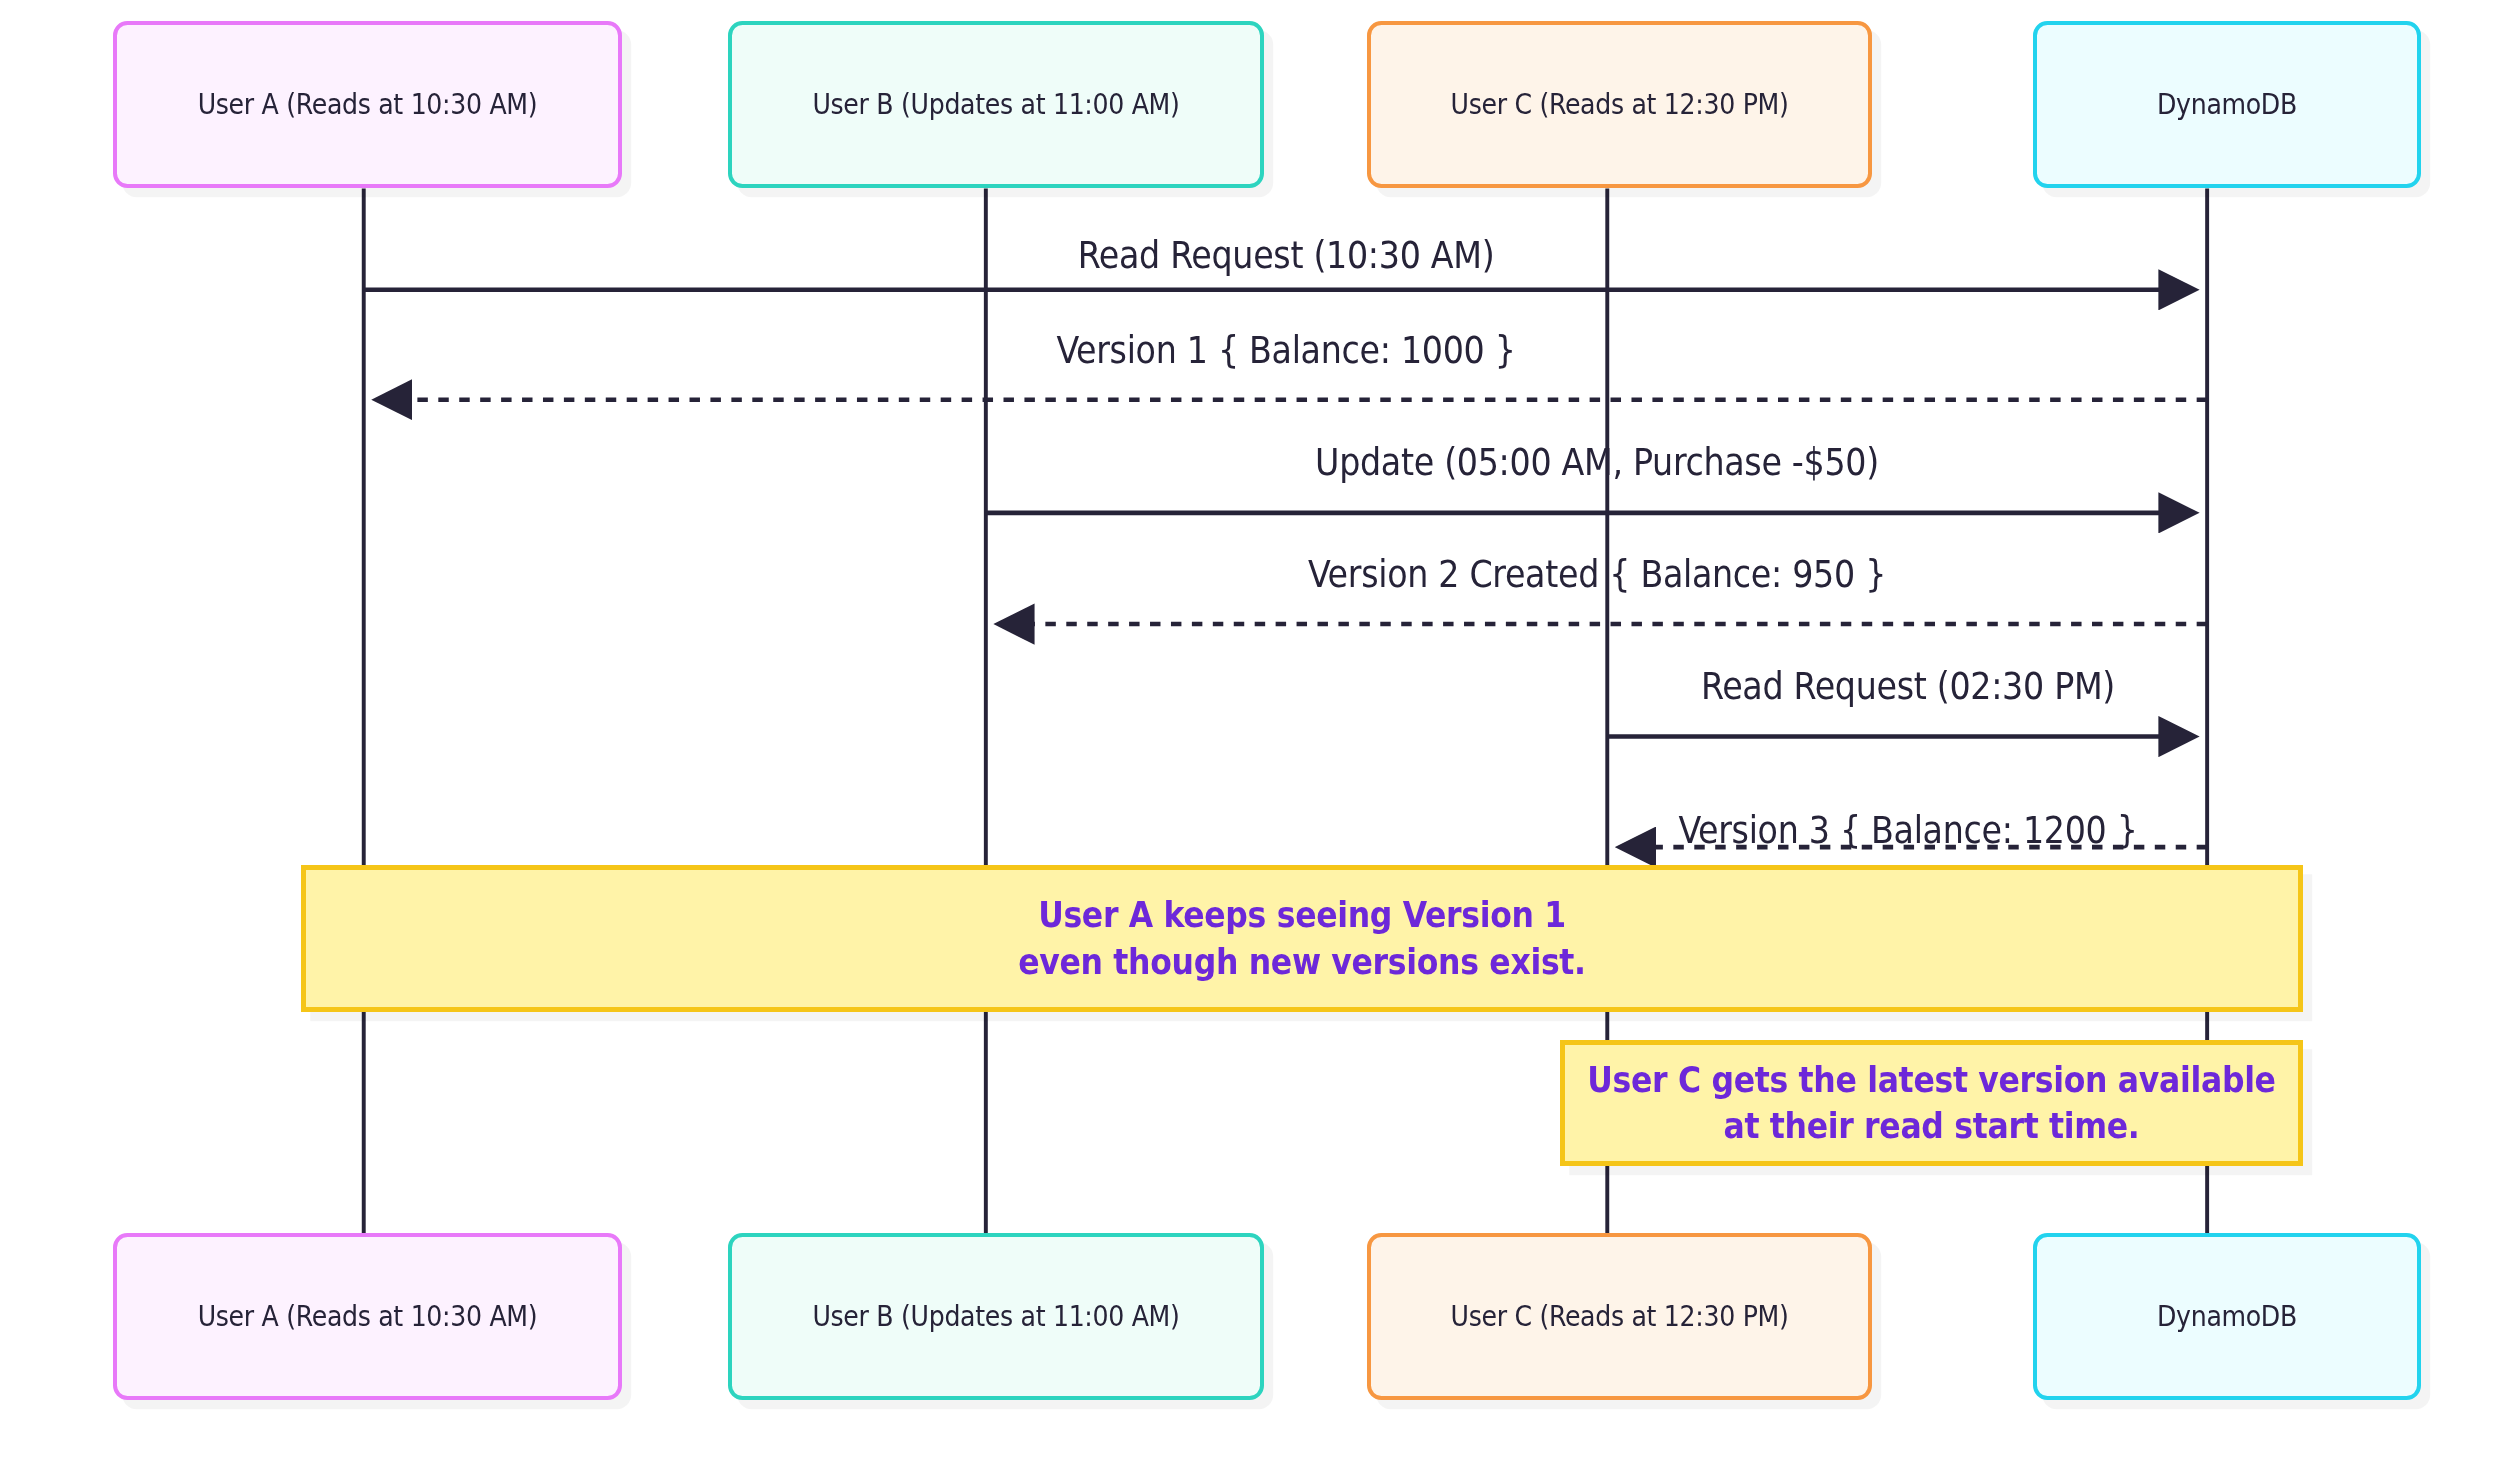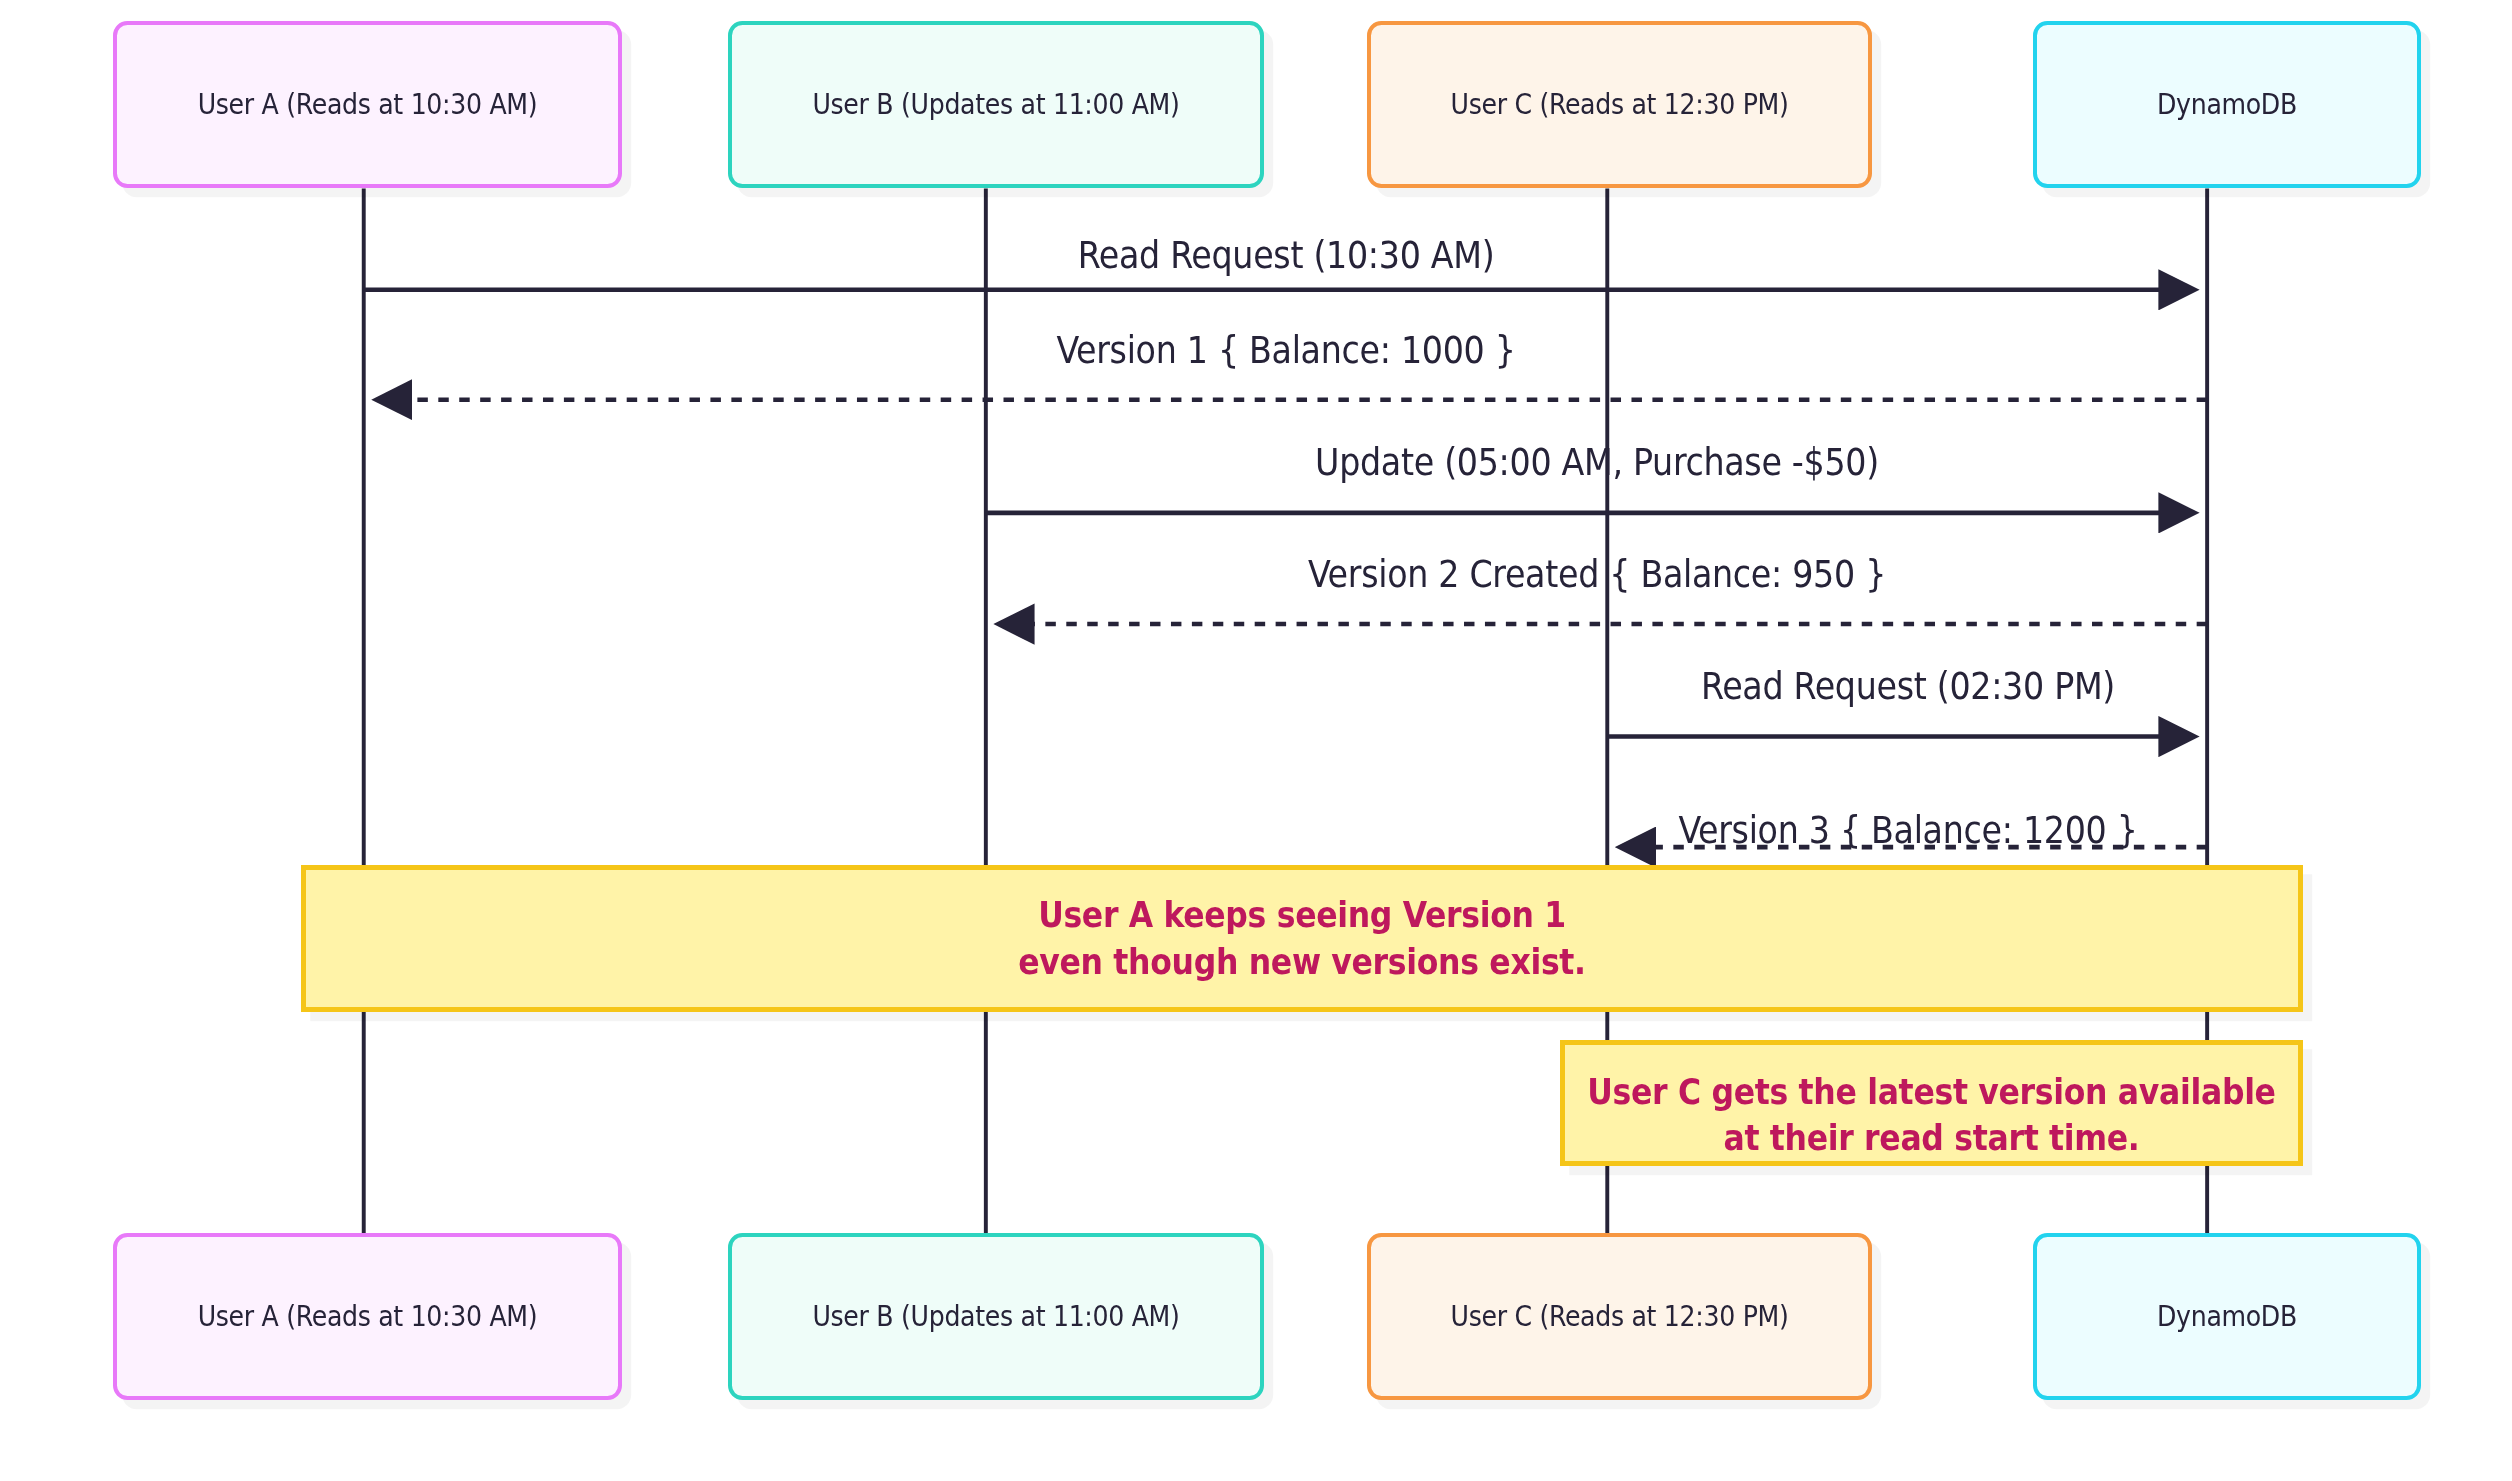--- a/index.html
+++ b/index.html
@@ -52,21 +52,21 @@
   }
   .note-box {
     position: absolute;
     box-sizing: border-box;
     display: flex;
     align-items: center;
     justify-content: center;
     text-align: center;
     font-size: 35px;
     font-weight: bold;
-    color: #be185d;
+    color: #6d28d9;
     line-height: 1.32;
     box-shadow: 9.2px 9.2px 0 0 rgba(0,0,0,0.045);
     z-index: 8;
     letter-spacing: -0.3px;
   }
   .note-text { display: block; white-space: pre-line; }
 </style>
 </head>
 <body>
 
@@ -129,20 +129,20 @@
       <div class="msg-label" style="left: 1597px; top: 441px;">Update (05:00 AM, Purchase -$50)</div>
       <div class="msg-label" style="left: 1597px; top: 553px;">Version 2 Created { Balance: 950 }</div>
       <div class="msg-label" style="left: 1908px; top: 665px;">Read Request (02:30 PM)</div>
       <div class="msg-label" style="left: 1908px; top: 809px;">Version 3 { Balance: 1200 }</div>
     </div>
   <div id="note-layer">
       <div class="note-box" style="left: 301px; top: 865px; width: 2002px; height: 147px; border: 5.2px solid rgb(245, 197, 24); background: rgb(255, 243, 168);">
         <span class="note-text">User A keeps seeing Version 1
 even though new versions exist.</span>
       </div>
-      <div class="note-box" style="left: 1560px; top: 1040px; width: 743px; height: 126px; border: 5.2px solid rgb(245, 197, 24); background: rgb(255, 243, 168); align-items: flex-end;">
+      <div class="note-box" style="left: 1560px; top: 1040px; width: 743px; height: 126px; border: 5.2px solid rgb(245, 197, 24); background: rgb(255, 243, 168);">
         <span class="note-text">User C gets the latest version available
 at their read start time.</span>
       </div>
     </div>
 
 </div>
 
 
 </body></html>

